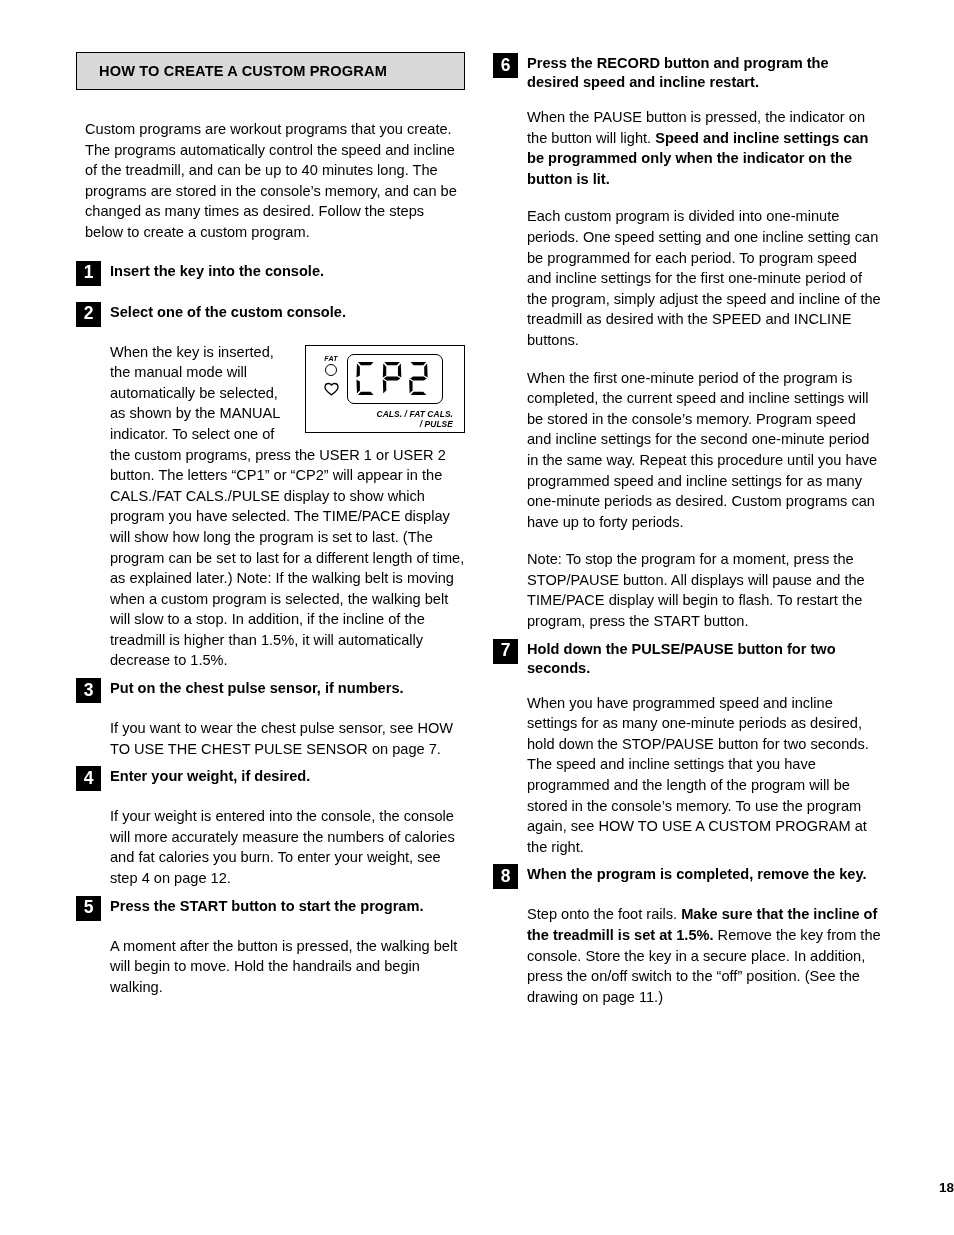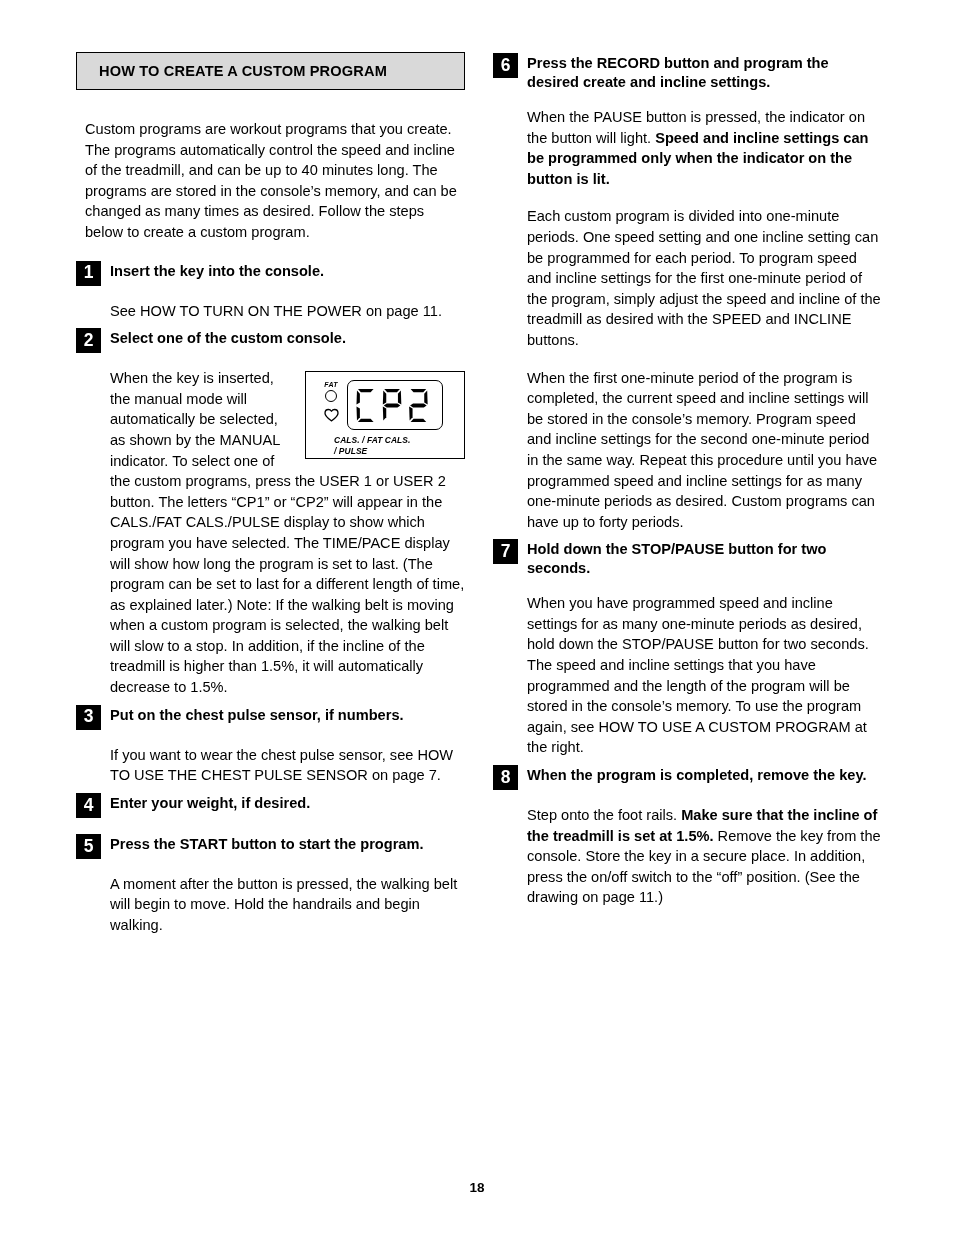--- a/index.html
+++ b/index.html
@@ -159,35 +159,35 @@
     display: flex;
     align-items: center;
     justify-content: center;
   }
   .lcd svg { display: block; }
   .illus-caption {
     position: absolute;
     left: 18px;
     right: 2px;
     top: 56px;
-    text-align: left;
+    text-align: right;
     font-size: 8.4px;
     font-style: italic;
     font-weight: bold;
     line-height: 10.5px;
     letter-spacing: 0.1px;
   }
 
   
   .page-number {
     position: absolute;
     left: 0;
     right: 0;
     top: 1180px;
-    text-align: center;
+    text-align: right;
     font-size: 13.5px;
     font-weight: bold;
   }
 </style>
 </head>
 <body>
 
 <div class="page">
 
   <div class="columns">
@@ -197,23 +197,20 @@
       <div class="section-header">
         <span class="title">HOW TO CREATE A CUSTOM PROGRAM</span>
       </div>
 
       <p class="body intro">Custom programs are workout programs that you create. The programs automatically control the speed and incline of the treadmill, and can be up to 40 minutes long. The programs are stored in the console’s memory, and can be changed as many times as desired. Follow the steps below to create a custom program.</p>
 
       <div class="step">
         <div class="step-head">
           <div class="step-num">1</div>
           <div class="step-title">Insert the key into the console.</div>
-        </div>
-        <div class="step-body">
-          <p class="body">See HOW TO TURN ON THE POWER on page 11.</p>
         </div>
       </div>
 
       <div class="step">
         <div class="step-head">
           <div class="step-num">2</div>
           <div class="step-title">Select one of the custom console.</div>
         </div>
         <div class="step-body">
 
@@ -274,52 +271,56 @@
         <div class="step-body">
           <p class="body">If you want to wear the chest pulse sensor, see HOW TO USE THE CHEST PULSE SENSOR on page 7.</p>
         </div>
       </div>
 
       <div class="step">
         <div class="step-head">
           <div class="step-num">4</div>
           <div class="step-title">Enter your weight, if desired.</div>
         </div>
+        <div class="step-body">
+          <p class="body">If your weight is entered into the console, the console will more accurately measure the numbers of calories and fat calories you burn. To enter your weight, see step 4 on page 12.</p>
+        </div>
       </div>
 
       <div class="step">
         <div class="step-head">
           <div class="step-num">5</div>
           <div class="step-title">Press the START button to start the program.</div>
         </div>
         <div class="step-body">
           <p class="body">A moment after the button is pressed, the walking belt will begin to move. Hold the handrails and begin walking.</p>
         </div>
       </div>
 
     </div>
 
     <div class="col">
 
       <div class="step">
         <div class="step-head">
           <div class="step-num">6</div>
-          <div class="step-title">Press the RECORD button and program the desired create and incline settings.</div>
+          <div class="step-title">Press the RECORD button and program the desired speed and incline restart.</div>
         </div>
         <div class="step-body">
           <p class="body"><span>When the PAUSE button is pressed, the indicator on the button will light. </span><b>Speed and incline settings can be programmed only when the indicator on the button is lit.</b></p>
           <p class="body">Each custom program is divided into one-minute periods. One speed setting and one incline setting can be programmed for each period. To program speed and incline settings for the first one-minute period of the program, simply adjust the speed and incline of the treadmill as desired with the SPEED and INCLINE buttons.</p>
           <p class="body">When the first one-minute period of the program is completed, the current speed and incline settings will be stored in the console’s memory. Program speed and incline settings for the second one-minute period in the same way. Repeat this procedure until you have programmed speed and incline settings for as many one-minute periods as desired. Custom programs can have up to forty periods.</p>
+          <p class="body">Note: To stop the program for a moment, press the STOP/PAUSE button. All displays will pause and the TIME/PACE display will begin to flash. To restart the program, press the START button.</p>
         </div>
       </div>
 
       <div class="step">
         <div class="step-head">
           <div class="step-num">7</div>
-          <div class="step-title">Hold down the STOP/PAUSE button for two seconds.</div>
+          <div class="step-title">Hold down the PULSE/PAUSE button for two seconds.</div>
         </div>
         <div class="step-body">
           <p class="body">When you have programmed speed and incline settings for as many one-minute periods as desired, hold down the STOP/PAUSE button for two seconds. The speed and incline settings that you have programmed and the length of the program will be stored in the console’s memory. To use the program again, see HOW TO USE A CUSTOM PROGRAM at the right.</p>
         </div>
       </div>
 
       <div class="step">
         <div class="step-head">
           <div class="step-num">8</div>
           <div class="step-title">When the program is completed, remove the key.</div>

